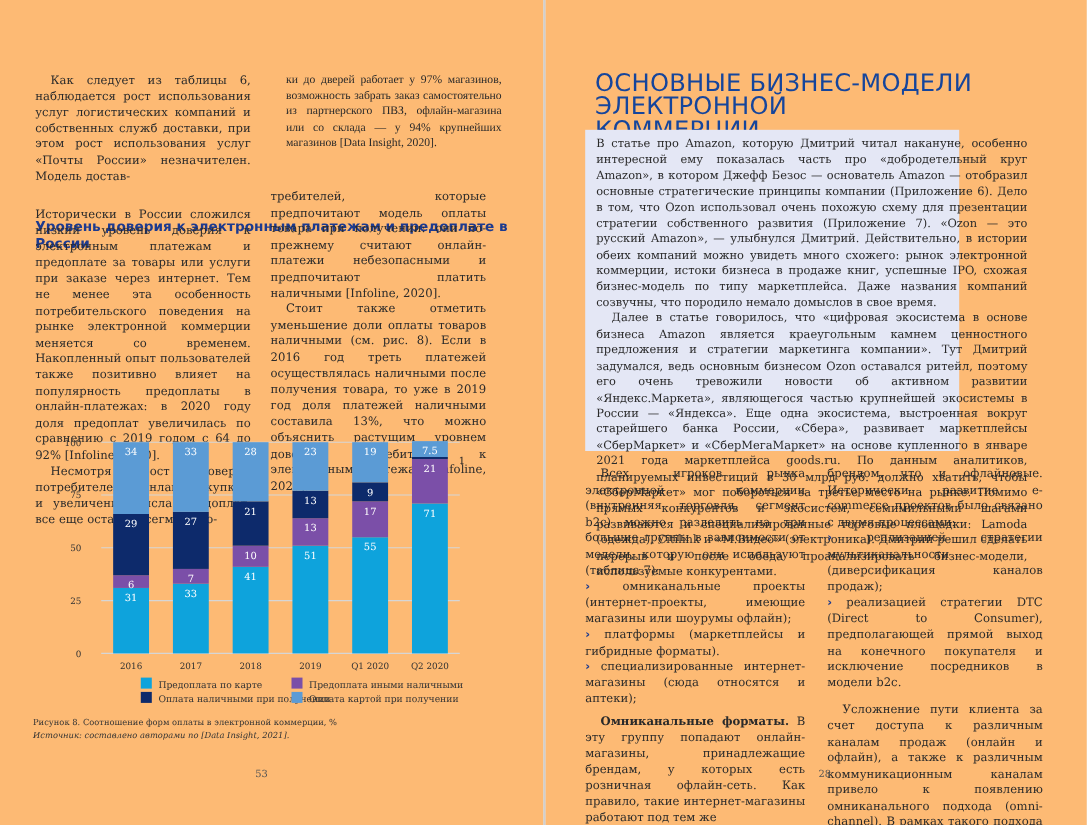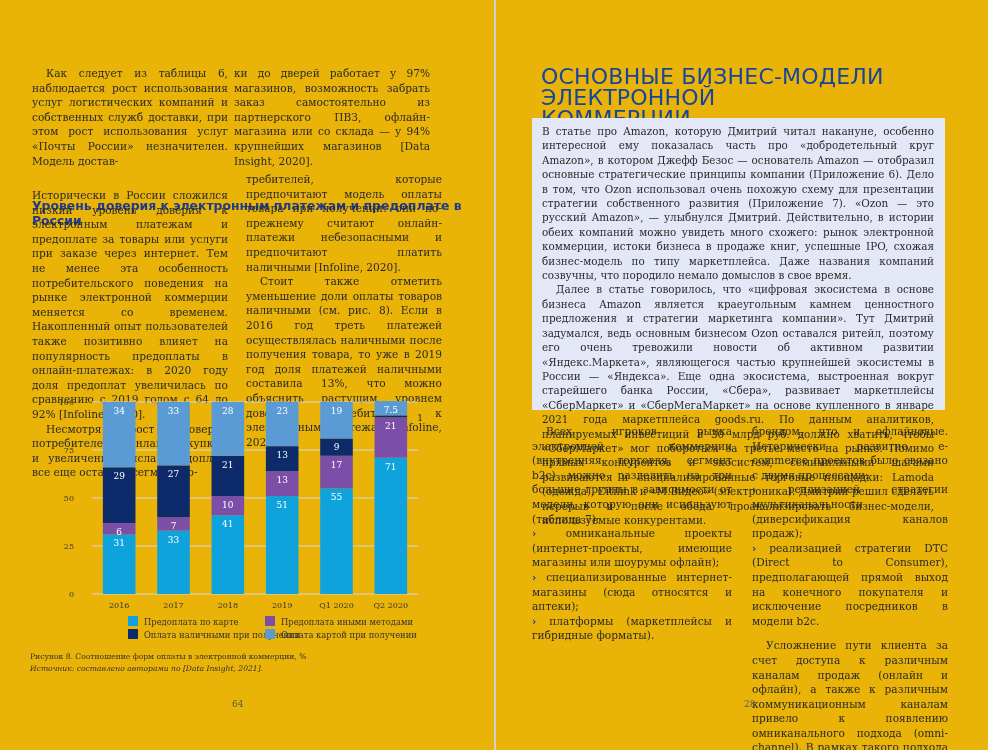--- a/index.html
+++ b/index.html
@@ -1,44 +1,44 @@
 <!DOCTYPE html>
 <html><head>
 <meta charset="utf-8">
 <style>
   html,body{margin:0;padding:0;}
   body{width:988px;height:750px;background:#ececec;position:relative;overflow:hidden;font-family:"DejaVu Serif",serif;color:#2a2a2a;}
-  .page{position:absolute;top:0;height:750px;background:#eab308;}
+  .page{position:absolute;top:0;height:750px;background:#fdba74;}
   #page-left{left:0;width:494px;}
   #page-right{left:496px;width:492px;}
   .spine{position:absolute;left:494px;top:0;width:2px;height:750px;background:#cfcfcf;}
   .col{position:absolute;font-size:10.6px;line-height:14.6px;text-align:justify;}
   .col p{margin:0;text-indent:14px;}
   .col p.noind{text-indent:0;}
   .h2{position:absolute;left:32px;top:162px;font-family:"DejaVu Sans",sans-serif;font-weight:bold;font-size:12.4px;color:#1c3a8f;margin-top:36px;}
   .title{position:absolute;left:541px;top:66px;font-family:"DejaVu Sans",sans-serif;font-size:22px;line-height:21px;color:#15459c;letter-spacing:0.2px;}
-  .boxed{position:absolute;left:532px;top:118px;width:413px;height:292px;background:#e4e7f5;}
+  .boxed{position:absolute;left:532px;top:118px;width:340px;height:292px;background:#e4e7f5;}
   .boxed .col{left:10px;top:6px;width:392px;font-size:10.4px;line-height:14.4px;}
   .bul{display:block;margin-top:6px;text-indent:0 !important;}
   .chev{color:#1c3a8f;font-family:"DejaVu Sans",sans-serif;font-weight:bold;}
   .pnum{position:absolute;top:699px;font-size:9px;color:#555;font-family:"DejaVu Serif",serif;}
   #chart{position:absolute;left:50px;top:394px;}
   .legend{position:absolute;font-size:8.4px;color:#333;line-height:13px;}
   .legend .sw{display:inline-block;width:10px;height:10px;vertical-align:-1px;margin-right:6px;}
   .caption{position:absolute;left:30px;top:651px;font-size:7.6px;line-height:12px;color:#333;}
   .caption .src{font-style:italic;}
 </style>
 </head>
 <body>
 
 <div class="page" id="page-left">
   <div class="col" style="left:32px;top:66px;width:196px;">
     <p>Как следует из таблицы 6, наблюдается рост использования услуг логистических компаний и собственных служб доставки, при этом рост использования услуг «Почты России» незначителен. Модель достав-</p>
   </div>
-  <div class="col" style="left:234px;top:66px;width:196px;">
+  <div class="col" style="left:260px;top:66px;width:196px;font-family:Liberation Serif, serif;">
     <p class="noind">ки до дверей работает у 97% магазинов, возможность забрать заказ самостоятельно из партнерского ПВЗ, офлайн-магазина или со склада — у 94% крупнейших магазинов [Data Insight, 2020].</p>
   </div>
 
   <div class="h2">Уровень доверия к электронным платежам и предоплате в России</div>
 
   <div class="col" style="left:32px;top:188px;width:196px;">
     <p class="noind">Исторически в России сложился низкий уровень доверия к электронным платежам и предоплате за товары или услуги при заказе через интернет. Тем не менее эта особенность потребительского поведения на рынке электронной коммерции меняется со временем. Накопленный опыт пользователей также позитивно влияет на популярность предоплаты в онлайн-платежах: в 2020 году доля предоплат увеличилась по сравнению с 2019 годом с 64 до 92% [Infoline, 2020].</p>
     <p>Несмотря рост доверия потребителей к онлайн-покупкам и увеличение числа предоплат, все еще остается сегмент по-</p>
   </div>
   <div class="col" style="left:246px;top:172px;width:196px;">
@@ -111,52 +111,53 @@
       <rect x="324.53333333333336" y="7.0400000000000205" width="32.6" height="14.399999999999977" fill="#5b9bd5"></rect>
       <text x="340.83333333333337" y="19.04000000000002" font-size="9" text-anchor="middle" fill="#ffffff" font-family="DejaVu Serif, serif">7.5</text>
       <text x="340.83333333333337" y="214" font-size="8" text-anchor="middle" fill="#333" font-family="DejaVu Serif, serif">Q2 2020</text>
     </svg>
 
   <div class="legend" style="left:128px;top:616px;">
     <div><span class="sw" style="background:#0ea3dc"></span><span>Предоплата по карте</span></div>
     <div><span class="sw" style="background:#0d2a6b"></span><span>Оплата наличными при получении</span></div>
   </div>
   <div class="legend" style="left:265px;top:616px;">
-    <div><span class="sw" style="background:#7b4fa8"></span><span>Предоплата иными методами</span></div>
+    <div><span class="sw" style="background:#7b4fa8"></span><span>Предоплата иными наличными</span></div>
     <div><span class="sw" style="background:#5b9bd5"></span><span>Оплата картой при получении</span></div>
   </div>
 
   <div class="caption">
     <div>Рисунок 8. Соотношение форм оплаты в электронной коммерции, %</div>
     <div class="src">Источник: составлено авторами по [Data Insight, 2021].</div>
   </div>
 
-  <div class="pnum" style="left:232px;">64</div>
+  <div class="pnum" style="left:232px;">53</div>
 </div>
 
 <div class="spine"></div>
 
 <div class="page" id="page-right">
   <div class="title" style="left:45px;">
     <div>ОСНОВНЫЕ БИЗНЕС-МОДЕЛИ ЭЛЕКТРОННОЙ</div>
     <div>КОММЕРЦИИ</div>
   </div>
 
   <div class="boxed" style="left:36px;">
     <div class="col">
       <p class="noind">В статье про Amazon, которую Дмитрий читал накануне, особенно интересной ему показалась часть про «добродетельный круг Amazon», в котором Джефф Безос — основатель Amazon — отобразил основные стратегические принципы компании (Приложение 6). Дело в том, что Ozon использовал очень похожую схему для презентации стратегии собственного развития (Приложение 7). «Ozon — это русский Amazon», — улыбнулся Дмитрий. Действительно, в истории обеих компаний можно увидеть много схожего: рынок электронной коммерции, истоки бизнеса в продаже книг, успешные IPO, схожая бизнес-модель по типу маркетплейса. Даже названия компаний созвучны, что породило немало домыслов в свое время.</p>
       <p>Далее в статье говорилось, что «цифровая экосистема в основе бизнеса Amazon является краеугольным камнем ценностного предложения и стратегии маркетинга компании». Тут Дмитрий задумался, ведь основным бизнесом Ozon оставался ритейл, поэтому его очень тревожили новости об активном развитии «Яндекс.Маркета», являющегося частью крупнейшей экосистемы в России — «Яндекса». Еще одна экосистема, выстроенная вокруг старейшего банка России, «Сбера», развивает маркетплейсы «СберМаркет» и «СберМегаМаркет» на основе купленного в январе 2021 года маркетплейса goods.ru. По данным аналитиков, планируемых инвестиций в 30 млрд руб. должно хватить, чтобы «СберМаркет» мог побороться за третье место на рынке. Помимо прямых конкурентов и экосистем, семимильными шагами развиваются и специализированные торговые площадки: Lamoda (одежда), Citilink и «М.Видео» (электроника). Дмитрий решил сделать перерыв и после обеда проанализировать бизнес-модели, используемые конкурентами.</p>
     </div>
   </div>
 
   <div class="col" style="left:36px;top:424px;width:200px;">
     <p>Всех игроков рынка электронной коммерции (внутренняя торговля, сегмент b2c) можно разделить на три большие группы в зависимости от модели, которую они используют (таблица 7):</p>
     <p class="bul"><span class="chev">›</span> <span>омниканальные проекты (интернет-проекты, имеющие магазины или шоурумы офлайн);</span></p>
+    <p class="bul"><span class="chev">›</span> <span>платформы (маркетплейсы и гибридные форматы).</span></p>
     <p class="bul"><span class="chev">›</span> <span>специализированные интернет-магазины (сюда относятся и аптеки);</span></p>
-    <p class="bul"><span class="chev">›</span> <span>платформы (маркетплейсы и гибридные форматы).</span></p>
+    <p style="margin-top:6px;"><b>Омниканальные форматы.</b><span> В эту группу попадают онлайн-магазины, принадлежащие брендам, у которых есть розничная офлайн-сеть. Как правило, такие интернет-магазины работают под тем же</span></p>
   </div>
 
   <div class="col" style="left:256px;top:424px;width:196px;">
     <p class="noind">брендом, что и офлайновые. Исторически развитие e-commerce проектов было связано с двумя процессами:</p>
     <p class="bul"><span class="chev">›</span> <span>реализацией стратегии мультиканальности (диверсификация каналов продаж);</span></p>
     <p class="bul"><span class="chev">›</span> <span>реализацией стратегии DTC (Direct to Consumer), предполагающей прямой выход на конечного покупателя и исключение посредников в модели b2c.</span></p>
     <p style="margin-top:10px;">Усложнение пути клиента за счет доступа к различным каналам продаж (онлайн и офлайн), а также к различным коммуникационным каналам привело к появлению омниканального подхода (omni-channel). В рамках такого подхода управление всеми каналами продаж (онлайн и офлайн), а также всеми каналами</p>
   </div>
 
   <div class="pnum" style="left:248px;">28</div>

